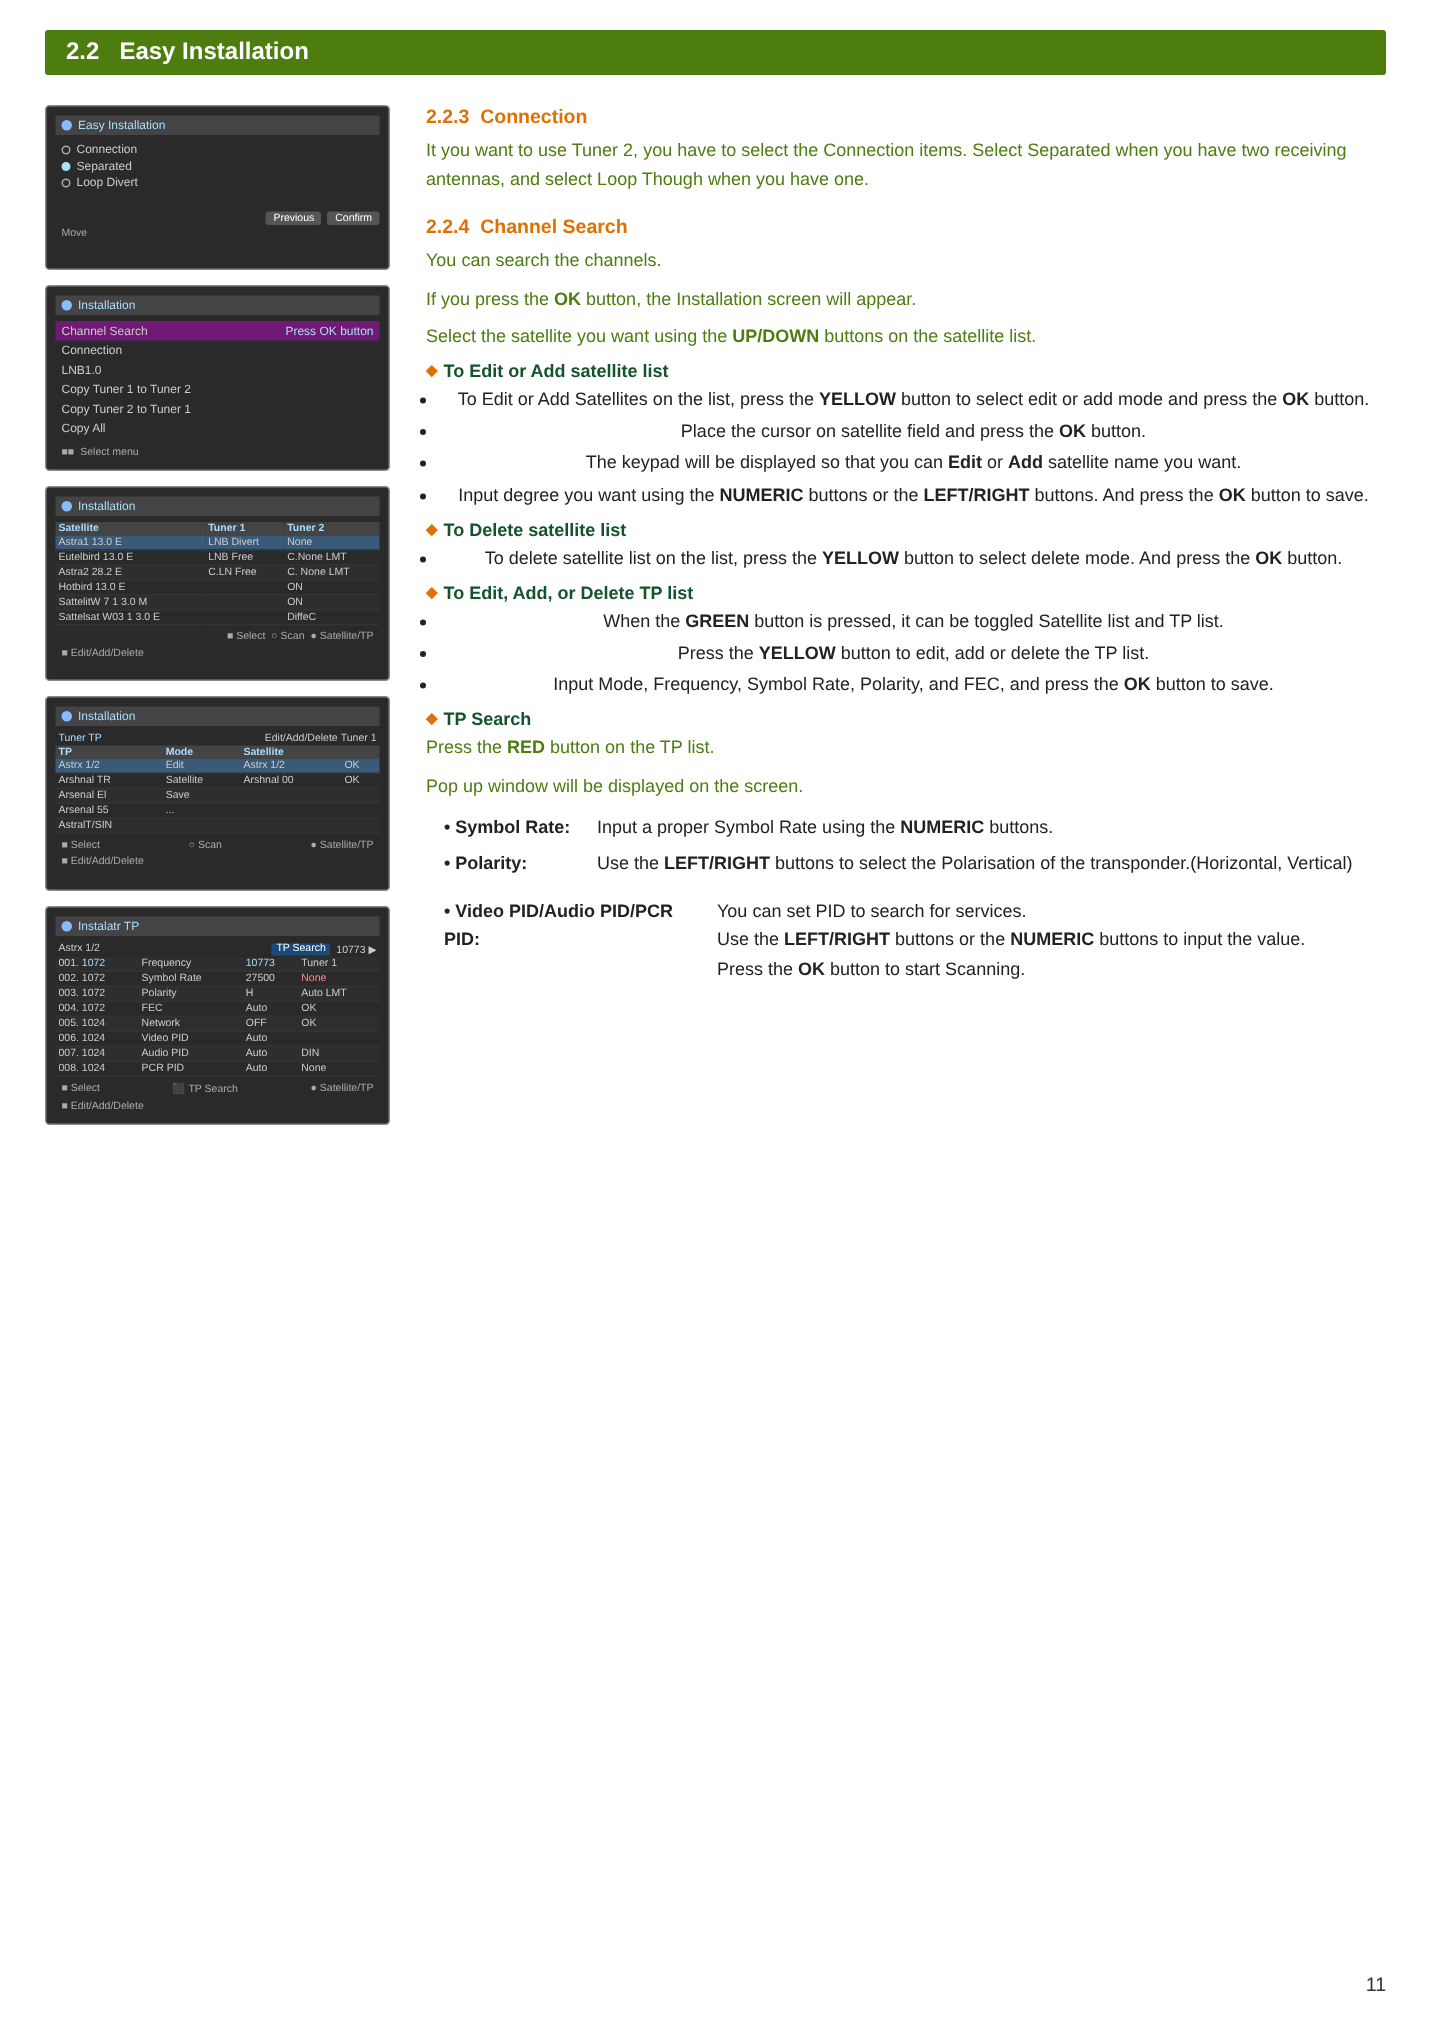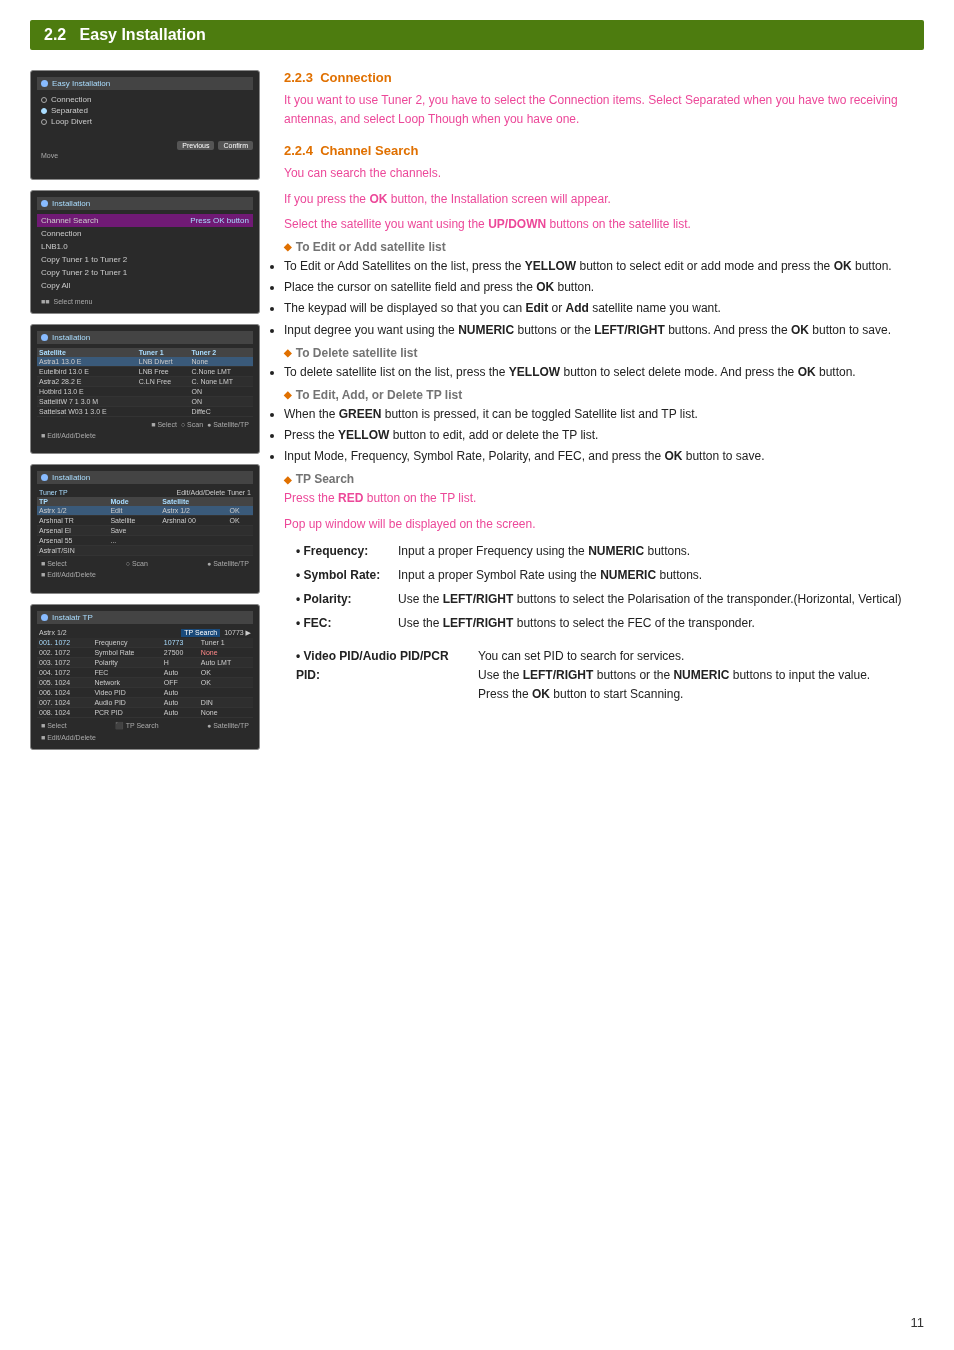--- a/index.html
+++ b/index.html
@@ -128,43 +128,45 @@
       margin-top: 14px;
     }
     .subsection-title:first-child {
       margin-top: 0;
     }
 
     .body-text {
       font-size: 12px;
       line-height: 1.6;
       margin-bottom: 6px;
-      color: #ec4899;
+      color: #4d7c0f;
     }
 
     .diamond-section {
       margin-bottom: 6px;
     }
     .diamond-title {
-      color: #737373;
+      color: #14532d;
       font-size: 12px;
       font-weight: bold;
       margin-bottom: 3px;
       display: flex;
       align-items: center;
       gap: 4px;
     }
     .diamond-title::before {
       content: '◆';
       color: #e07000;
       font-size: 10px;
     }
 
     .diamond-list {
+      margin-left: 10px;
       margin-bottom: 6px;
+      text-align: center;
     }
     .diamond-list li {
       font-size: 12px;
       line-height: 1.6;
       margin-bottom: 2px;
       list-style: disc;
       color: #222;
     }
 
     .bold { font-weight: bold; }
@@ -513,34 +515,26 @@
       </ul>
     </div>
 
     <div class="diamond-section">
       <div class="diamond-title">TP Search</div>
       <p class="body-text">Press the <span class="keyword">RED</span> button on the TP list.</p>
       <p class="body-text">Pop up window will be displayed on the screen.</p>
       <table class="tp-table">
         <tbody>
           <tr>
-            <td class="bold">• Frequency:</td>
-            <td>Input a proper Frequency using the <span class="keyword">NUMERIC</span> buttons.</td>
-          </tr>
-          <tr>
             <td class="bold">• Symbol Rate:</td>
             <td>Input a proper Symbol Rate using the <span class="keyword">NUMERIC</span> buttons.</td>
           </tr>
           <tr>
             <td class="bold">• Polarity:</td>
             <td>Use the <span class="keyword">LEFT/RIGHT</span> buttons to select the Polarisation of the transponder.(Horizontal, Vertical)</td>
-          </tr>
-          <tr>
-            <td class="bold">• FEC:</td>
-            <td>Use the <span class="keyword">LEFT/RIGHT</span> buttons to select the FEC of the transponder.</td>
           </tr>
         </tbody>
       </table>
       <table class="tp-table">
         <tbody>
           <tr>
             <td class="bold" style="width:180px;">• <span class="keyword">Video PID/Audio PID/PCR PID</span>:</td>
             <td>
               <div>You can set PID to search for services.</div>
               <div>Use the <span class="keyword">LEFT/RIGHT</span> buttons or the <span class="keyword">NUMERIC</span> buttons to input the value.</div>

